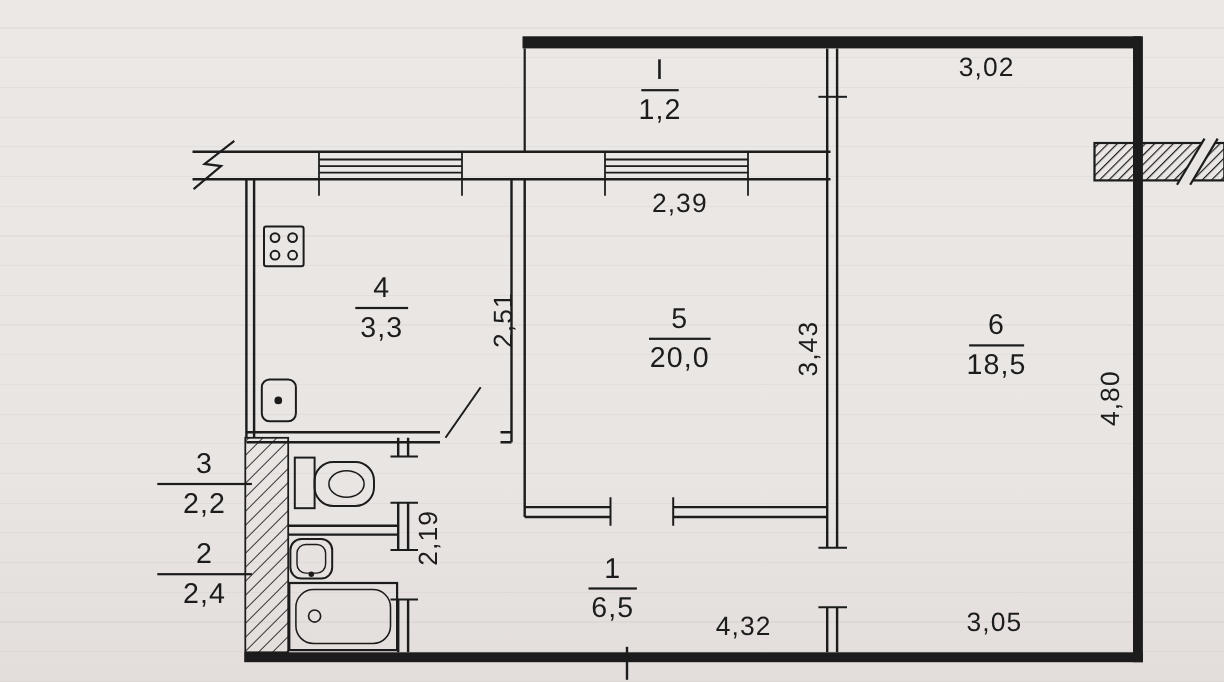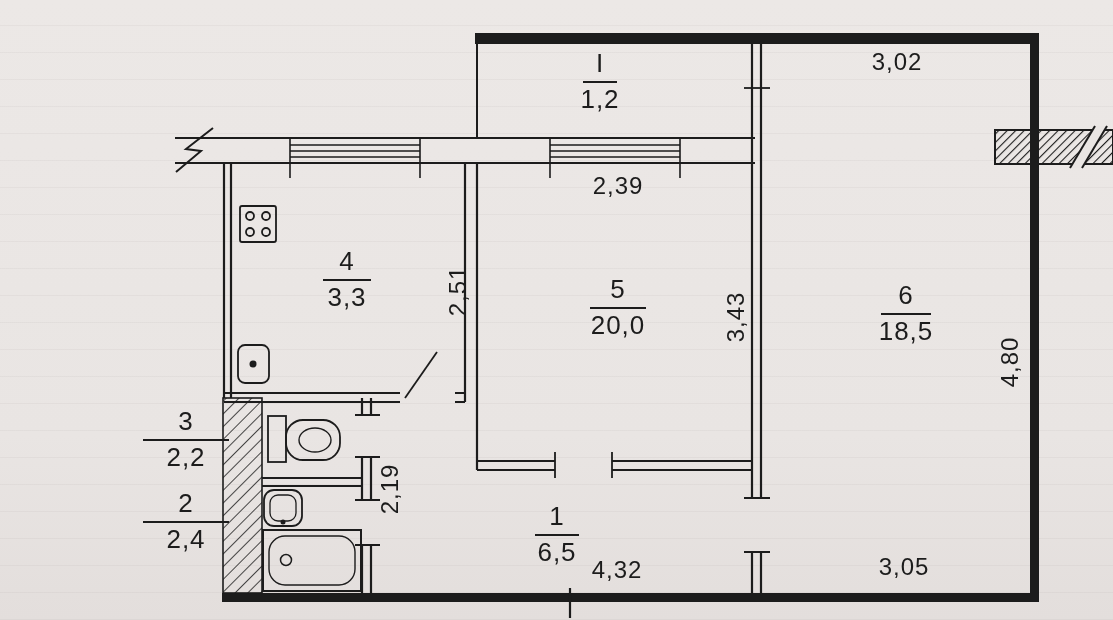--- a/index.html
+++ b/index.html
@@ -163,16 +163,16 @@
     <div class="bar" style="width:86px"></div>
     <div>2,4</div>
   </div>
 
   <div class="dim" style="left:842px;top:48px">3,02</div>
   <div class="dim" style="left:563px;top:172px">2,39</div>
   <div class="dim rot" style="left:402px;top:278px">2,51</div>
   <div class="dim rot" style="left:680px;top:304px">3,43</div>
   <div class="dim rot" style="left:954px;top:349px">4,80</div>
   <div class="dim rot" style="left:334px;top:476px">2,19</div>
-  <div class="dim" style="left:562px;top:556px">4,32</div>
+  <div class="dim" style="left:621px;top:556px">4,32</div>
   <div class="dim" style="left:849px;top:553px">3,05</div>
 
 </div>
 
 </body></html>

